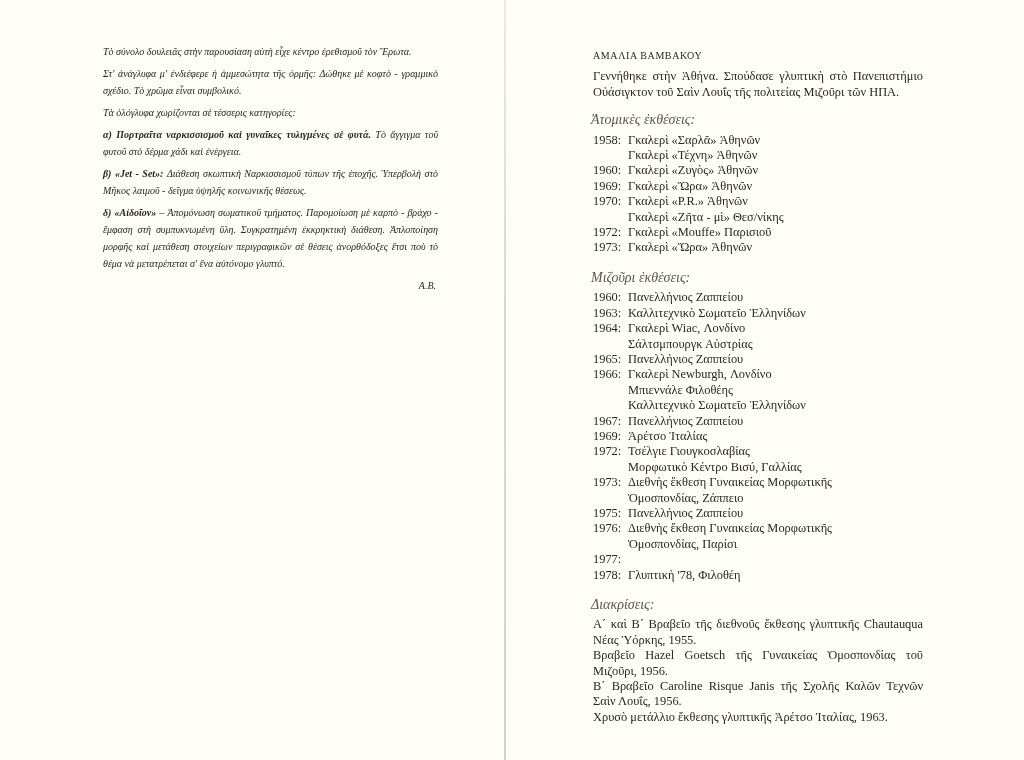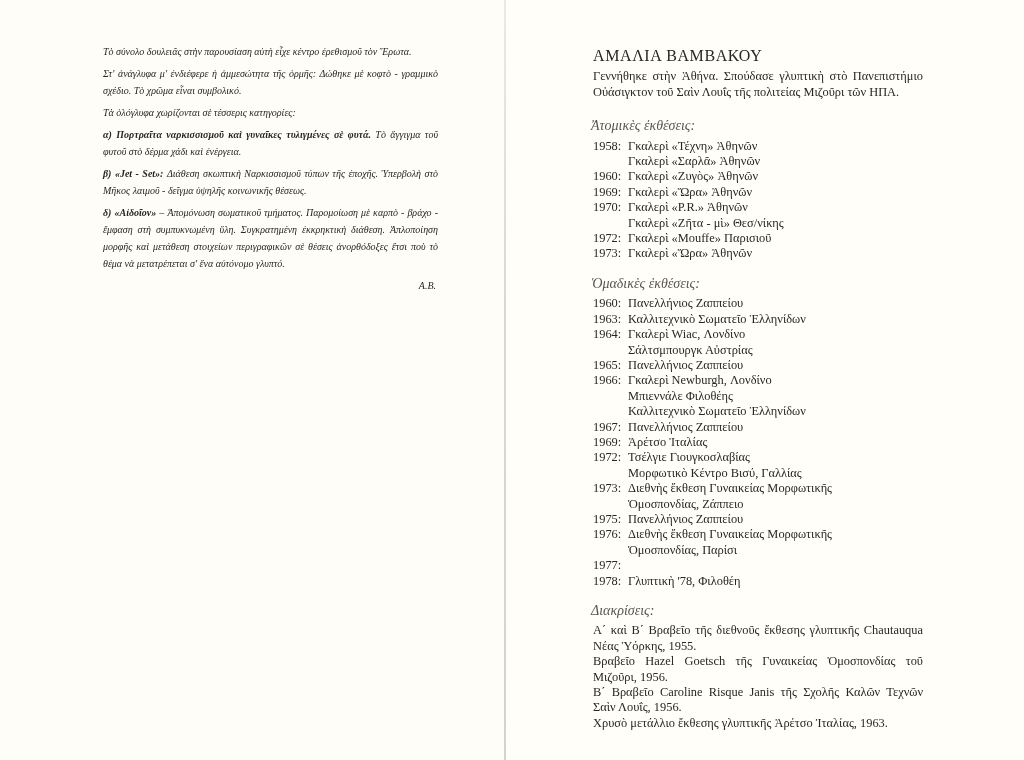--- a/index.html
+++ b/index.html
@@ -29,23 +29,23 @@
   .left-col .bold-lead { font-weight: bold; }
   .left-col .sig { text-align: right; margin-top: 2px; padding-right: 2px; }
 
   
   .right-col {
     position: absolute; left: 593px; top: 48px; width: 330px;
     font-family: "Liberation Serif", serif;
     font-size: 12.4px; line-height: 15.4px; color: #2a2623;
   }
   .name-heading {
-    font-size: 16px; letter-spacing: 0.6px; margin: 0 0 6px 0; font-weight: normal;
-  }
-  .bio { margin: 0 0 18px 0; text-align: justify; }
+    font-size: 10px; letter-spacing: 0.6px; margin: 0 0 6px 0; font-weight: normal;
+  }
+  .bio { margin: 0 0 12px 0; text-align: justify; }
   .section-label {
     font-style: italic; color: #5a5550; font-size: 14px;
     margin: 0 0 5px -2px;
   }
   .ex-list { margin: 0 0 14px 0; padding: 0; list-style: none; }
   .ex-row { display: flex; }
   .ex-year { width: 35px; flex: 0 0 35px; }
   .ex-lines { flex: 1; }
   .awards p { margin: 0; text-align: justify; }
 </style>
@@ -68,22 +68,22 @@
 
   <div class="right-col">
     <h1 class="name-heading">ΑΜΑΛΙΑ ΒΑΜΒΑΚΟΥ</h1>
     <p class="bio">Γεννήθηκε στὴν Ἀθήνα. Σπούδασε γλυπτικὴ στὸ Πανεπιστήμιο Οὐάσιγκτον τοῦ Σαὶν Λουΐς τῆς πολιτείας Μιζοῦρι τῶν ΗΠΑ.</p>
 
     <div class="section-label">Ἀτομικὲς ἐκθέσεις:</div>
     <ul class="ex-list" id="solo-list">
         <li class="ex-row">
           <span class="ex-year">1958:</span>
           <span class="ex-lines">
+            <div>Γκαλερὶ «Σαρλᾶ» Ἀθηνῶν</div>
             <div>Γκαλερὶ «Τέχνη» Ἀθηνῶν</div>
-            <div>Γκαλερὶ «Σαρλᾶ» Ἀθηνῶν</div>
           </span>
         </li>
         <li class="ex-row">
           <span class="ex-year">1960:</span>
           <span class="ex-lines">
             <div>Γκαλερὶ «Ζυγὸς» Ἀθηνῶν</div>
           </span>
         </li>
         <li class="ex-row">
           <span class="ex-year">1969:</span>
@@ -105,21 +105,21 @@
           </span>
         </li>
         <li class="ex-row">
           <span class="ex-year">1973:</span>
           <span class="ex-lines">
             <div>Γκαλερὶ «Ὥρα» Ἀθηνῶν</div>
           </span>
         </li>
       </ul>
 
-    <div class="section-label">Ὁμαδικὲς ἐκθέσεις:</div>
+    <div class="section-label">Μιζοῦρι ἐκθέσεις:</div>
     <ul class="ex-list" id="group-list">
         <li class="ex-row">
           <span class="ex-year">1960:</span>
           <span class="ex-lines">
             <div>Πανελλήνιος Ζαππείου</div>
           </span>
         </li>
         <li class="ex-row">
           <span class="ex-year">1963:</span>
           <span class="ex-lines">

